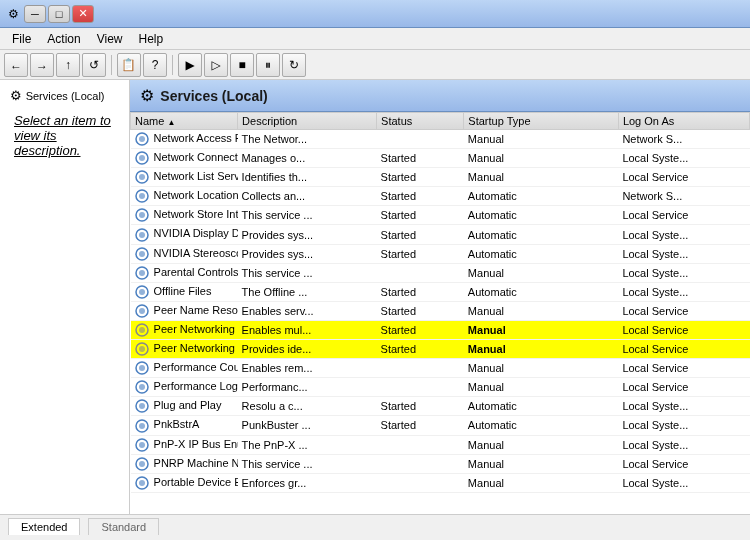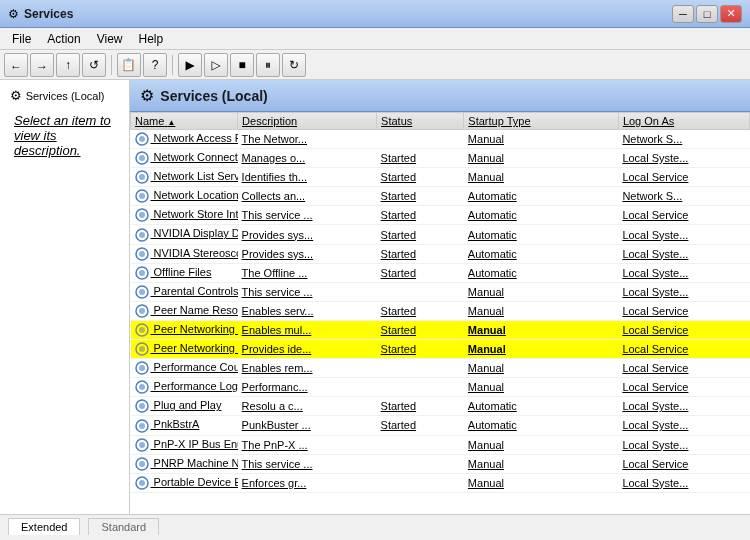--- a/index.html
+++ b/index.html
@@ -130,21 +130,20 @@
     }
     .services-header-bar .title {
       font-size: 14px;
       font-weight: bold;
       color: #1a1a1a;
     }
     .services-table-wrapper {
       flex: 1;
       overflow-y: auto;
       overflow-x: auto;
-      text-decoration: underline;
     }
     table {
       width: 100%;
       border-collapse: collapse;
       font-size: 11px;
       min-width: 400px;
     }
     thead tr {
       background: linear-gradient(to bottom, #e8e8e8, #d8d8d8);
     }
@@ -206,21 +205,20 @@
       color: #666;
     }
     
     .sort-arrow { font-size: 8px; }
   </style>
 </head>
 <body>
 
 <div class="title-bar">
   <span class="service-icon">⚙</span>
-  <span class="title-bar-text">Services</span>
   <div class="title-bar-buttons">
     <div class="tb-btn">─</div>
     <div class="tb-btn">□</div>
     <div class="tb-btn close">✕</div>
   </div>
 </div>
 
 <div class="menu-bar">
   <span class="menu-item">File</span>
   <span class="menu-item">Action</span>
@@ -396,40 +394,40 @@
     <td class="td-logon">Local Syste...</td>
   </tr>
             <tr>
     <td class="td-name">
       <span style="display:inline-block;width:14px;height:14px;vertical-align:middle;margin-right:2px;">
         <svg width="14" height="14" viewBox="0 0 14 14">
           <circle cx="7" cy="7" r="6" fill="none" stroke="#4a7fc0" stroke-width="1.5"></circle>
           <circle cx="7" cy="7" r="3" fill="#4a7fc0" opacity="0.6"></circle>
         </svg>
       </span>
+      Parental Controls
+    </td>
+    <td class="td-desc">This service ...</td>
+    <td class="td-status"></td>
+    <td class="td-startup" style="">Manual</td>
+    <td class="td-logon">Local Syste...</td>
+  </tr>
+            <tr>
+    <td class="td-name">
+      <span style="display:inline-block;width:14px;height:14px;vertical-align:middle;margin-right:2px;">
+        <svg width="14" height="14" viewBox="0 0 14 14">
+          <circle cx="7" cy="7" r="6" fill="none" stroke="#4a7fc0" stroke-width="1.5"></circle>
+          <circle cx="7" cy="7" r="3" fill="#4a7fc0" opacity="0.6"></circle>
+        </svg>
+      </span>
       Offline Files
     </td>
     <td class="td-desc">The Offline ...</td>
     <td class="td-status">Started</td>
     <td class="td-startup" style="">Automatic</td>
-    <td class="td-logon">Local Syste...</td>
-  </tr>
-            <tr>
-    <td class="td-name">
-      <span style="display:inline-block;width:14px;height:14px;vertical-align:middle;margin-right:2px;">
-        <svg width="14" height="14" viewBox="0 0 14 14">
-          <circle cx="7" cy="7" r="6" fill="none" stroke="#4a7fc0" stroke-width="1.5"></circle>
-          <circle cx="7" cy="7" r="3" fill="#4a7fc0" opacity="0.6"></circle>
-        </svg>
-      </span>
-      Parental Controls
-    </td>
-    <td class="td-desc">This service ...</td>
-    <td class="td-status"></td>
-    <td class="td-startup" style="">Manual</td>
     <td class="td-logon">Local Syste...</td>
   </tr>
             <tr>
     <td class="td-name">
       <span style="display:inline-block;width:14px;height:14px;vertical-align:middle;margin-right:2px;">
         <svg width="14" height="14" viewBox="0 0 14 14">
           <circle cx="7" cy="7" r="6" fill="none" stroke="#4a7fc0" stroke-width="1.5"></circle>
           <circle cx="7" cy="7" r="3" fill="#4a7fc0" opacity="0.6"></circle>
         </svg>
       </span>

